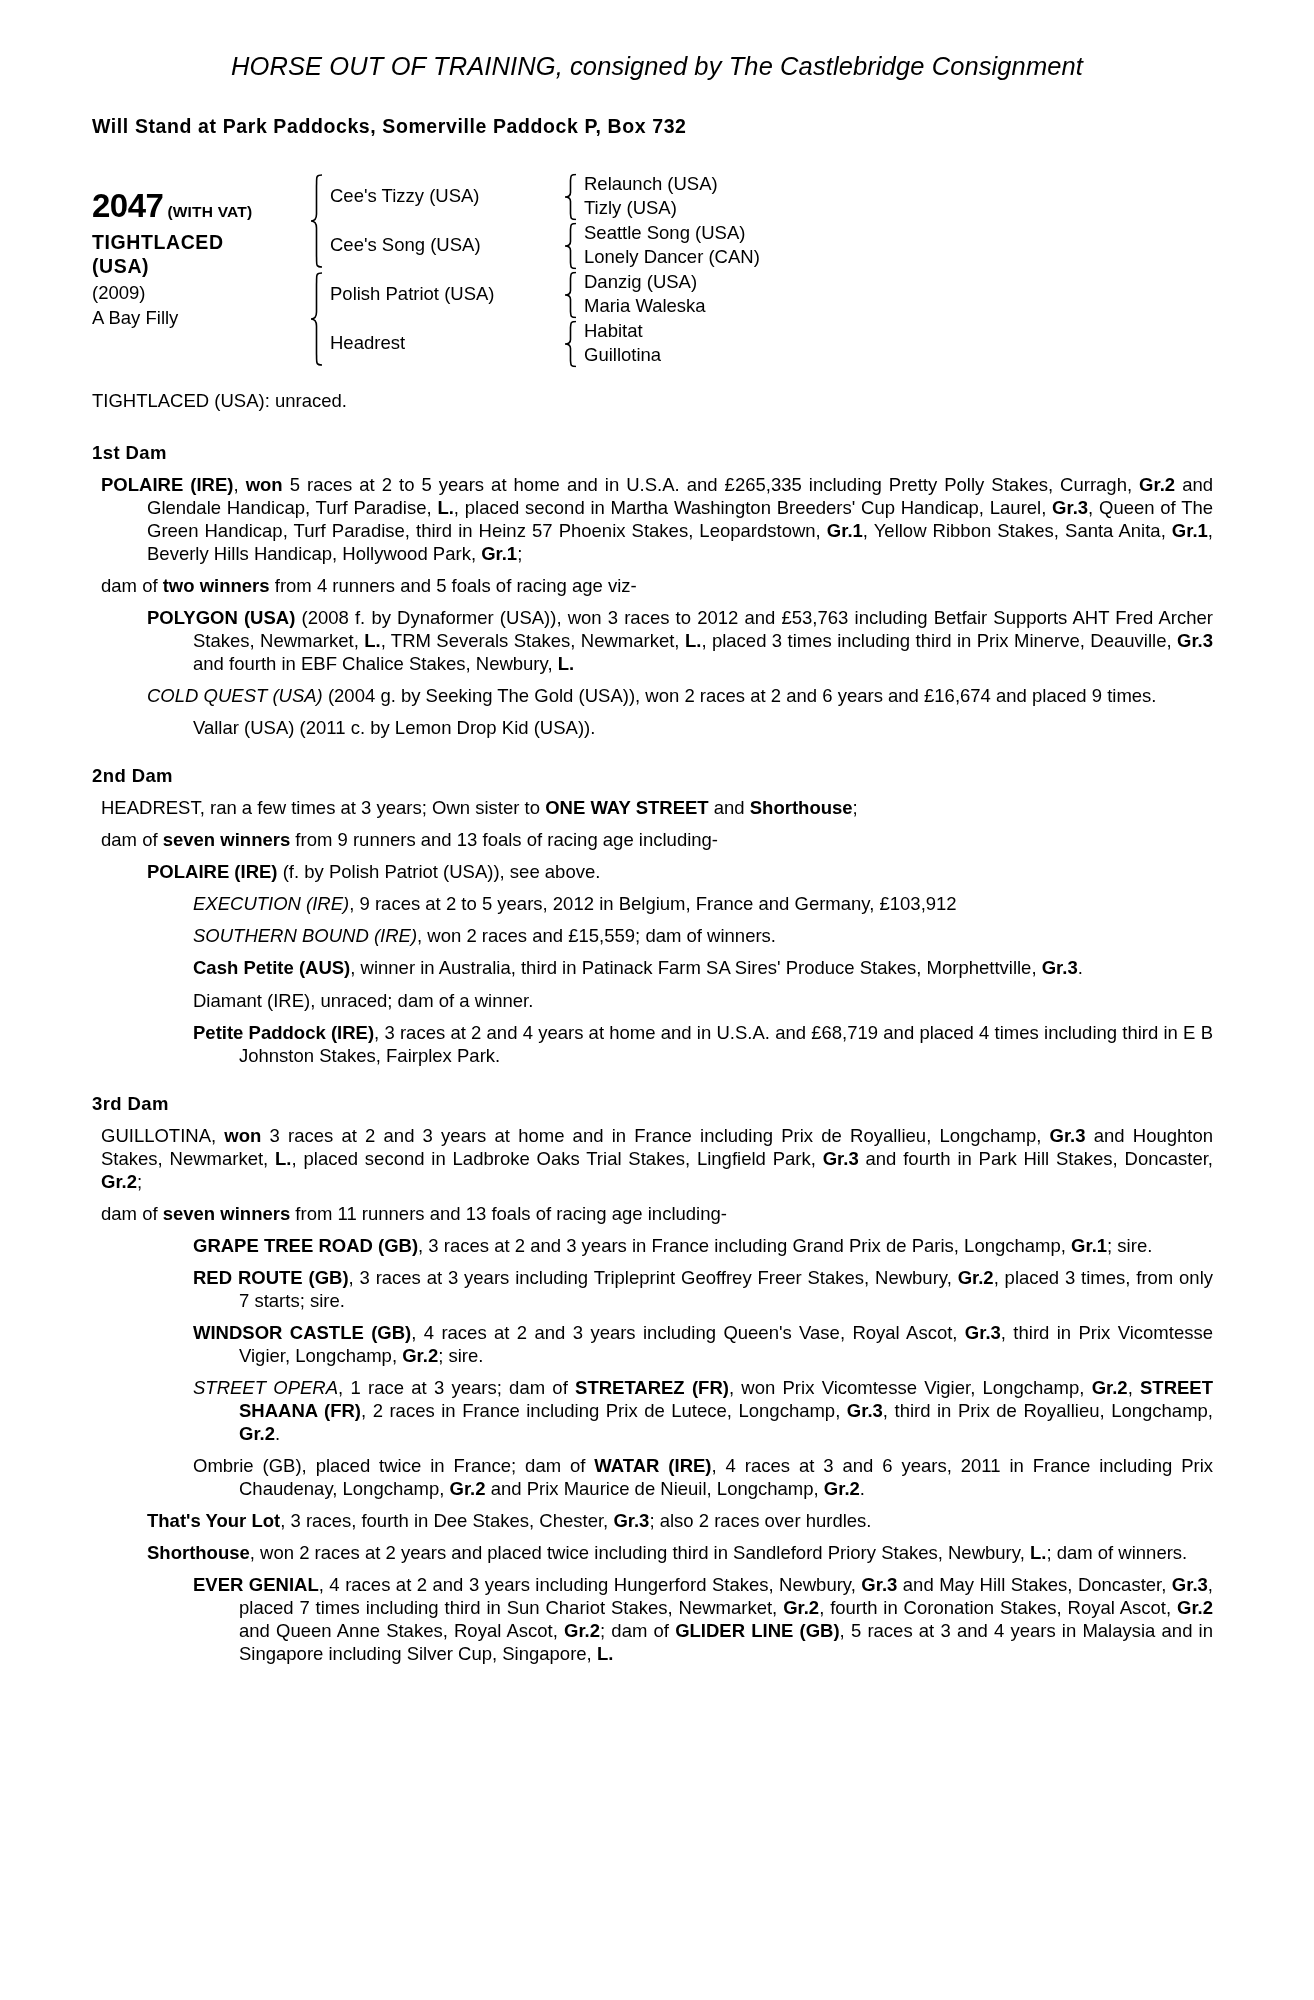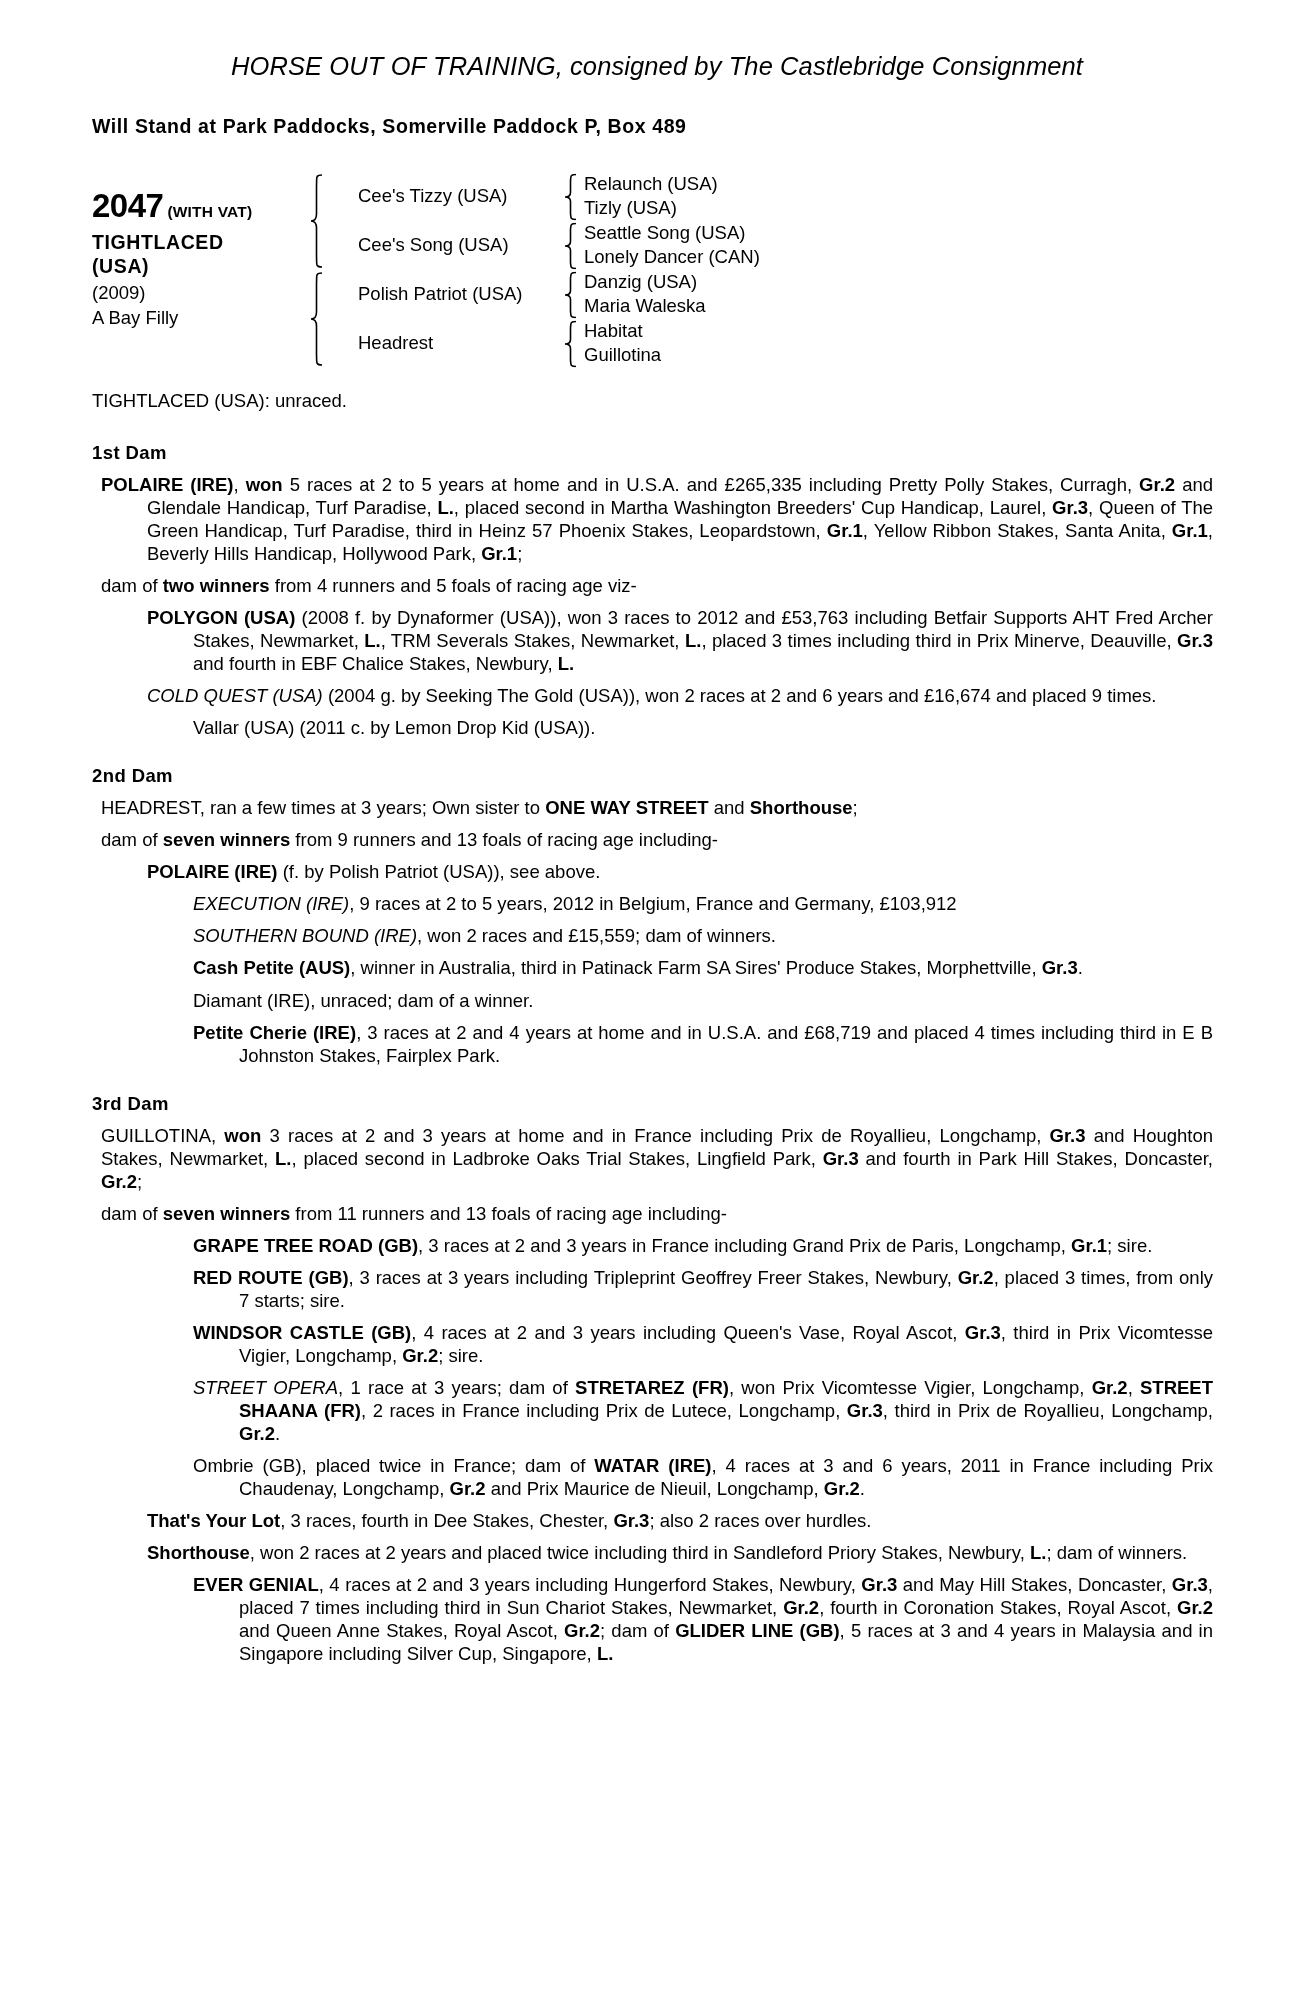--- a/index.html
+++ b/index.html
@@ -96,21 +96,21 @@
     position: absolute;
     left: 0;
     top: 50%;
     transform: translateY(-50%);
     font-size: 1px;
     width: 13px;
   }
   .brace svg { display: block; }
 
   .gen2-item { height: 98px; display: flex; flex-direction: column; justify-content: center; }
-  .gen3-item { height: 49px; display: flex; flex-direction: column; justify-content: center; margin-left: 28px; }
+  .gen3-item { height: 49px; display: flex; flex-direction: column; justify-content: center; }
   .gen4-item { height: 24.5px; display: flex; align-items: center; }
 
   .nm { white-space: nowrap; }
   .yr { white-space: nowrap; }
 
   
   .unraced-line {
     font-size: 18.5px;
     margin: 22px 0 30px 0;
   }
@@ -135,21 +135,21 @@
   b { font-weight: bold; }
   i { font-style: italic; }
 </style>
 </head>
 <body>
 
 <div class="page">
 
   <div class="header-title">HORSE OUT OF TRAINING, consigned by The Castlebridge Consignment</div>
 
-  <div class="standing-line">Will Stand at Park Paddocks, Somerville Paddock P, Box 489</div>
+  <div class="standing-line">Will Stand at Park Paddocks, Somerville Paddock P, Box 732</div>
 
   <div class="pedigree">
 
     <div class="ped-col-1">
       <div>
         <span class="lot-no">2047</span><span class="with-vat">(WITH VAT)</span>
       </div>
       <div class="horse-name">
         <div>TIGHTLACED</div>
         <div>(USA)</div>
@@ -258,21 +258,21 @@
       </div>
       <div class="section">
         <div class="dam-head">2nd Dam</div>
         <p class="t i0">HEADREST, ran a few times at 3 years; Own sister to <b>ONE WAY STREET</b> and <b>Shorthouse</b>;</p>
         <p class="t i0">dam of <b>seven winners</b> from 9 runners and 13 foals of racing age including-</p>
         <p class="t i2"><b>POLAIRE (IRE)</b> (f. by Polish Patriot (USA)), see above.</p>
         <p class="t i3"><i>EXECUTION (IRE)</i>, 9 races at 2 to 5 years, 2012 in Belgium, France and Germany, £103,912</p>
         <p class="t i3"><i>SOUTHERN BOUND (IRE)</i>, won 2 races and £15,559; dam of winners.</p>
         <p class="t i4"><b>Cash Petite (AUS)</b>, winner in Australia, third in Patinack Farm SA Sires' Produce Stakes, Morphettville, <b>Gr.3</b>.</p>
         <p class="t i3">Diamant (IRE), unraced; dam of a winner.</p>
-        <p class="t i4"><b>Petite Cherie (IRE)</b>, 3 races at 2 and 4 years at home and in U.S.A. and £68,719 and placed 4 times including third in E B Johnston Stakes, Fairplex Park.</p>
+        <p class="t i4"><b>Petite Paddock (IRE)</b>, 3 races at 2 and 4 years at home and in U.S.A. and £68,719 and placed 4 times including third in E B Johnston Stakes, Fairplex Park.</p>
       </div>
       <div class="section">
         <div class="dam-head">3rd Dam</div>
         <p class="t i0">GUILLOTINA, <b>won</b> 3 races at 2 and 3 years at home and in France including Prix de Royallieu, Longchamp, <b>Gr.3</b> and Houghton Stakes, Newmarket, <b>L.</b>, placed second in Ladbroke Oaks Trial Stakes, Lingfield Park, <b>Gr.3</b> and fourth in Park Hill Stakes, Doncaster, <b>Gr.2</b>;</p>
         <p class="t i0">dam of <b>seven winners</b> from 11 runners and 13 foals of racing age including-</p>
         <p class="t i4"><b>GRAPE TREE ROAD (GB)</b>, 3 races at 2 and 3 years in France including Grand Prix de Paris, Longchamp, <b>Gr.1</b>; sire.</p>
         <p class="t i4"><b>RED ROUTE (GB)</b>, 3 races at 3 years including Tripleprint Geoffrey Freer Stakes, Newbury, <b>Gr.2</b>, placed 3 times, from only 7 starts; sire.</p>
         <p class="t i4"><b>WINDSOR CASTLE (GB)</b>, 4 races at 2 and 3 years including Queen's Vase, Royal Ascot, <b>Gr.3</b>, third in Prix Vicomtesse Vigier, Longchamp, <b>Gr.2</b>; sire.</p>
         <p class="t i4"><i>STREET OPERA</i>, 1 race at 3 years; dam of <b>STRETAREZ (FR)</b>, won Prix Vicomtesse Vigier, Longchamp, <b>Gr.2</b>, <b>STREET SHAANA (FR)</b>, 2 races in France including Prix de Lutece, Longchamp, <b>Gr.3</b>, third in Prix de Royallieu, Longchamp, <b>Gr.2</b>.</p>
         <p class="t i4">Ombrie (GB), placed twice in France; dam of <b>WATAR (IRE)</b>, 4 races at 3 and 6 years, 2011 in France including Prix Chaudenay, Longchamp, <b>Gr.2</b> and Prix Maurice de Nieuil, Longchamp, <b>Gr.2</b>.</p>

